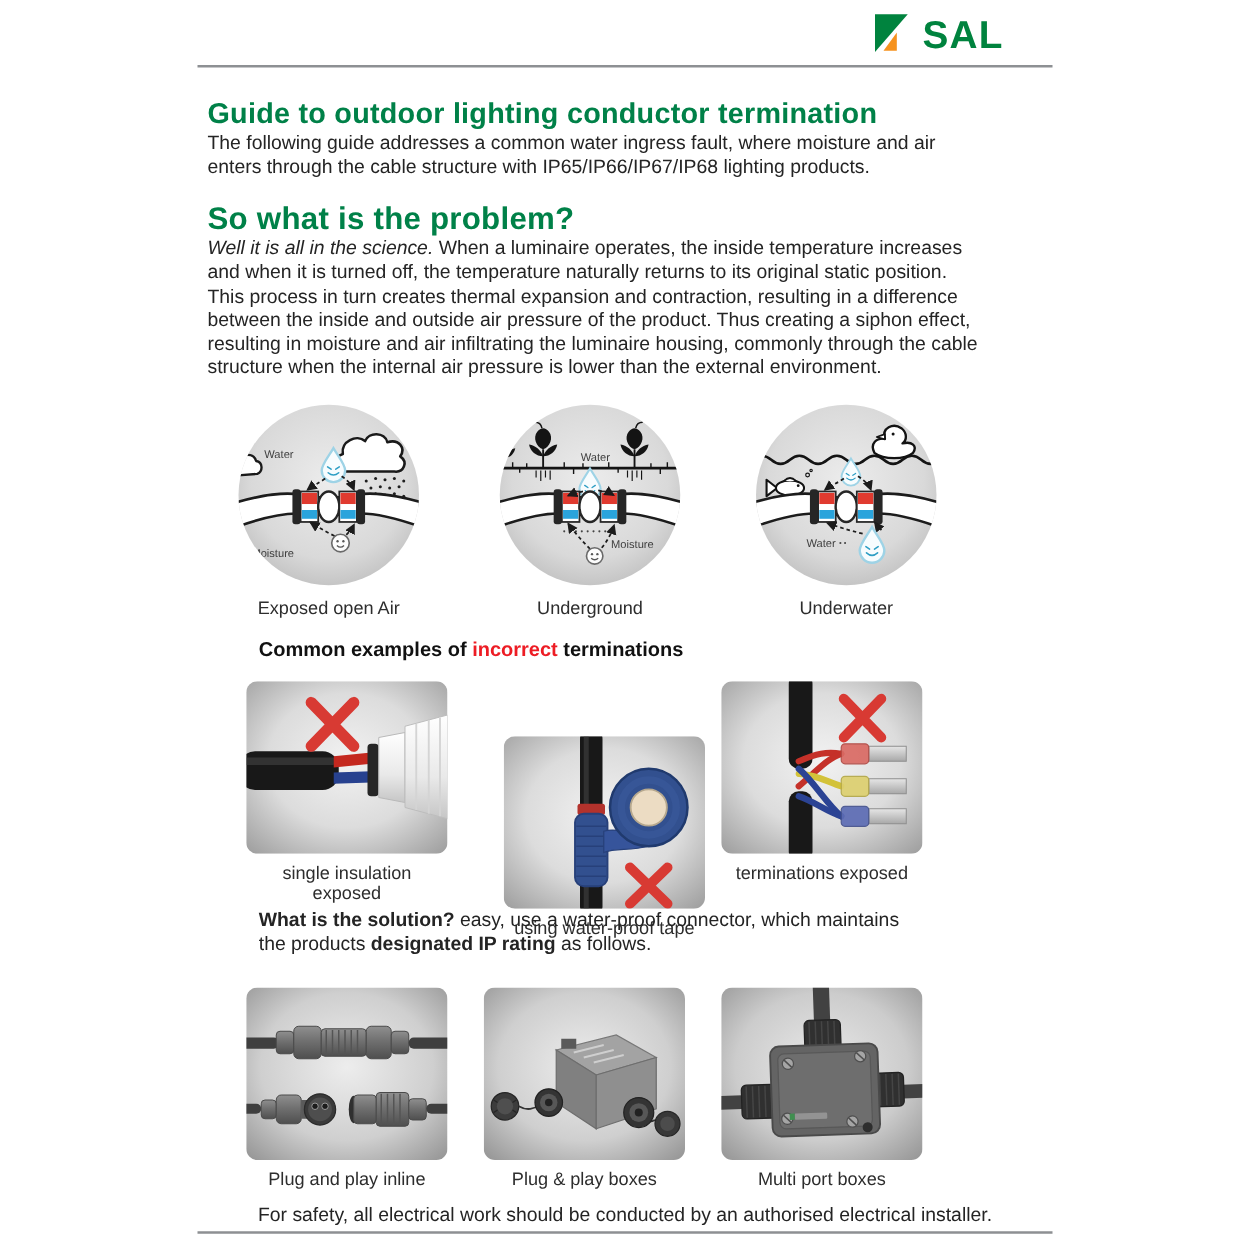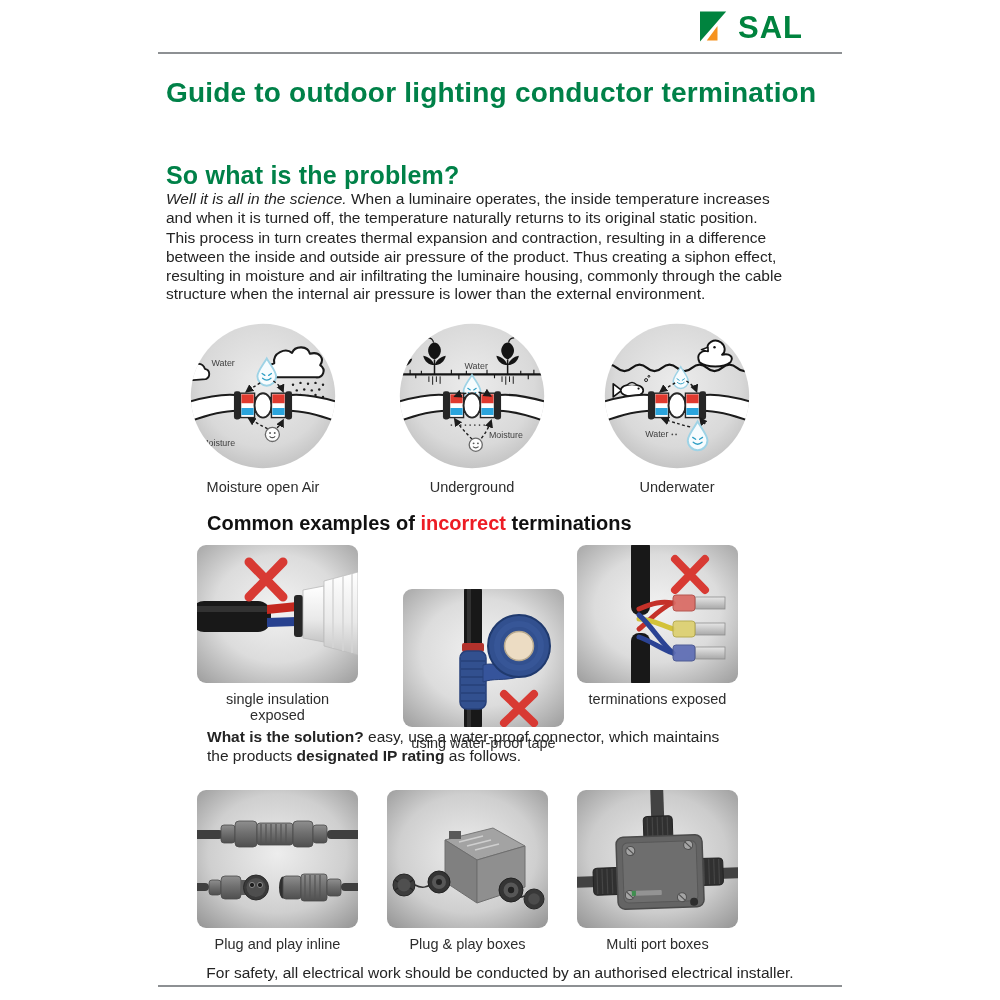--- a/index.html
+++ b/index.html
@@ -7,30 +7,30 @@
         font-family:"Liberation Sans",sans-serif;color:#1f1f1f;}
   .rule{position:absolute;left:158px;width:684px;height:2px;background:#8d9093;}
   .rule.top{top:52px;}
   .rule.bottom{top:985px;}
 
   
   .logo{position:absolute;top:11px;left:700px;display:flex;align-items:center;gap:5px;}
   .logo-text{font-size:31px;font-weight:900;color:#00833E;letter-spacing:1px;line-height:1;}
 
   
-  .h1{position:absolute;left:166px;top:77px;margin:0;font-size:28px;font-weight:800;color:#008148;letter-spacing:.2px;}
+  .h1{position:absolute;left:166px;top:77px;margin:0;font-size:23px;font-weight:800;color:#008148;letter-spacing:.2px;}
   .h2{position:absolute;left:166px;top:161px;margin:0;font-size:25px;font-weight:800;color:#008148;letter-spacing:.2px;}
   .para{position:absolute;font-size:15.5px;line-height:18.8px;white-space:pre-line;color:#242424;}
   .intro{left:166px;top:106px;width:690px;}
   .p1{left:166px;top:190px;width:690px;}
   .p2{left:166px;top:229px;width:690px;}
   .italic{font-style:italic;}
   .b{font-weight:bold;}
   .sol{left:207px;top:728px;width:560px;}
-  .inc-h{position:absolute;left:207px;top:512px;font-size:20px;font-weight:bold;color:#111;}
+  .inc-h{position:absolute;left:207px;top:512px;font-size:16px;font-weight:bold;color:#111;}
   .inc-red{color:#ED1C24;}
   .footer{position:absolute;left:160px;top:964px;width:680px;text-align:center;font-size:15.5px;color:#242424;}
 
   
   .fig{position:absolute;text-align:center;}
   .fig .cap{display:block;margin-top:8px;font-size:14.5px;color:#2d2d2d;}
   .scen svg.art{width:150px;height:150px;display:block;}
   .photo svg.art{width:161px;height:138px;display:block;}
   svg text{font-family:"Liberation Sans",sans-serif;}
   .ilabel{font-size:9.5px;fill:#3f3f3f;}
@@ -43,20 +43,22 @@
   <div class="logo">
     <svg width="33" height="32" viewBox="0 0 34 32">
       <polygon points="0,0 27,0 0,31" fill="#00833E"></polygon>
       <polygon points="18,15 18,30 7,30" fill="#F6921E"></polygon>
     </svg>
     <span class="logo-text">SAL</span>
   </div>
   <div class="rule top"></div>
 
   <h1 class="h1">Guide to outdoor lighting conductor termination</h1>
+  <div class="para intro">The following guide addresses a common water ingress fault, where moisture and air
+enters through the cable structure with IP65/IP66/IP67/IP68 lighting products.</div>
 
   <h2 class="h2">So what is the problem?</h2>
   <div class="para p1"><span class="italic">Well it is all in the science.</span><span> When a luminaire operates, the inside temperature increases
 and when it is turned off, the temperature naturally returns to its original static position.</span></div>
   <div class="para p2">This process in turn creates thermal expansion and contraction, resulting in a difference
 between the inside and outside air pressure of the product. Thus creating a siphon effect,
 resulting in moisture and air infiltrating the luminaire housing, commonly through the cable
 structure when the internal air pressure is lower than the external environment.</div>
 
   <figure class="fig scen" style="left:188px;top:321px;margin:0;width:150px;">
@@ -123,21 +125,21 @@
         </g>
         <text x="14" y="133" class="ilabel">Moisture</text>
         <g transform="translate(90,121)">
           <circle r="7.5" fill="#fcfcfc" stroke="#6a6a6a" stroke-width="1.4"></circle>
           <circle cx="-2.5" cy="-1.5" r="1" fill="#555"></circle>
             <circle cx="2.5" cy="-1.5" r="1" fill="#555"></circle>
           <path d="M-3,2 Q0,5 3,2" fill="none" stroke="#555" stroke-width="1.2"></path>
         </g>
       </g>
     </svg>
-    <figcaption class="cap">Moisture open Air</figcaption>
+    <figcaption class="cap">Exposed open Air</figcaption>
   </figure>
 
   <figure class="fig scen" style="left:397px;top:321px;margin:0;width:150px;">
     <svg class="art" viewBox="0 0 160 160">
       <defs>
         <radialGradient id="c2g" cx="50%" cy="42%" r="72%">
           <stop offset="0%" stop-color="#ececec"></stop>
             <stop offset="60%" stop-color="#d9d9d9"></stop>
             <stop offset="100%" stop-color="#b2b2b2"></stop>
         </radialGradient>

